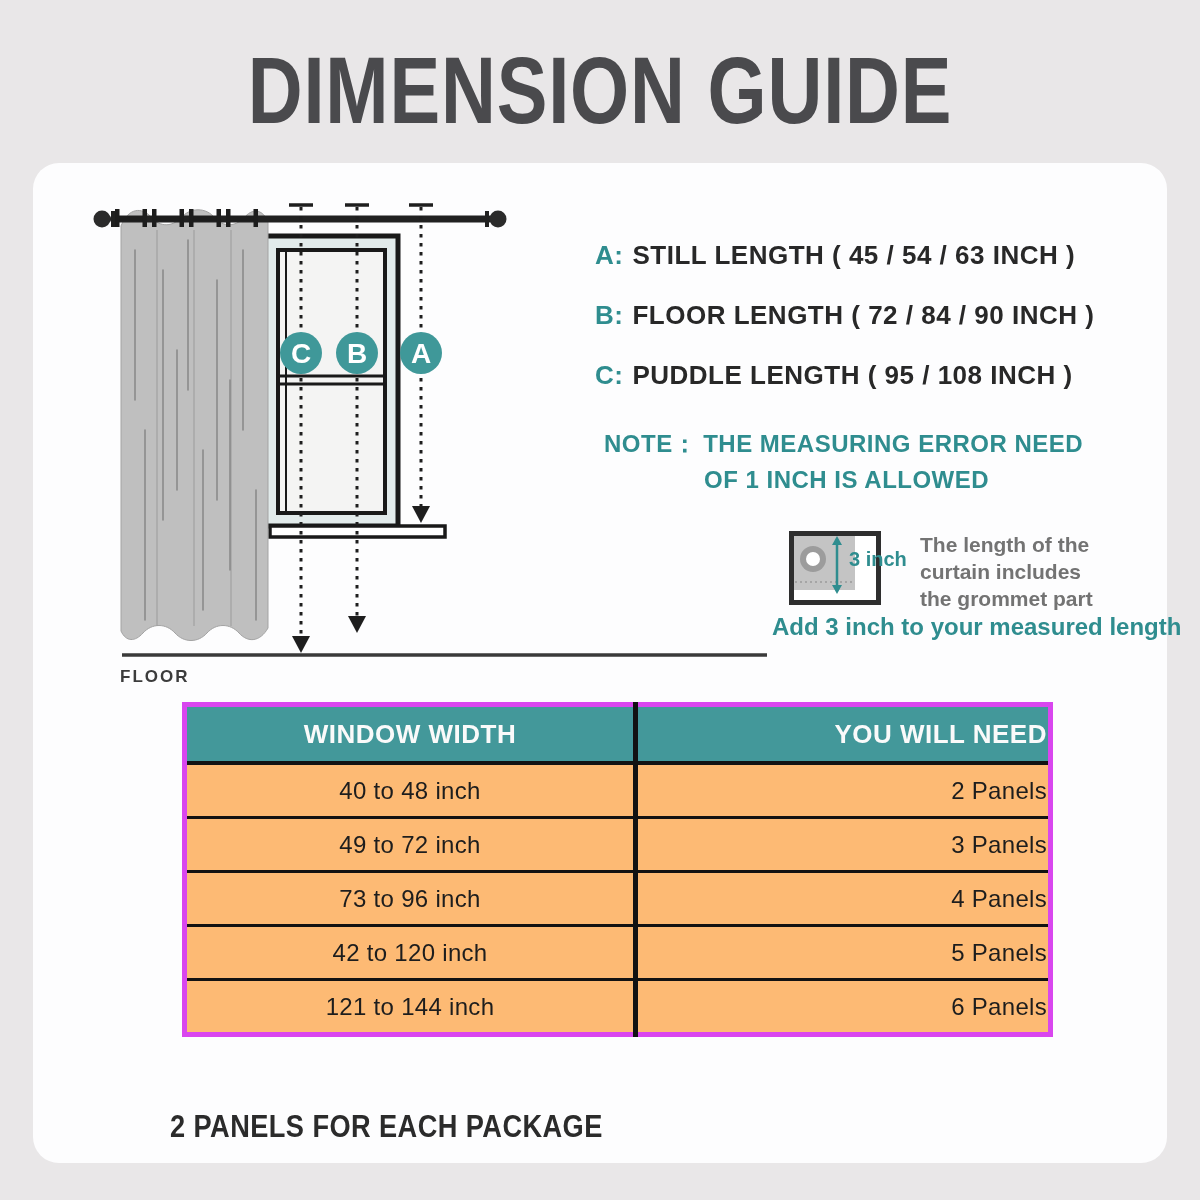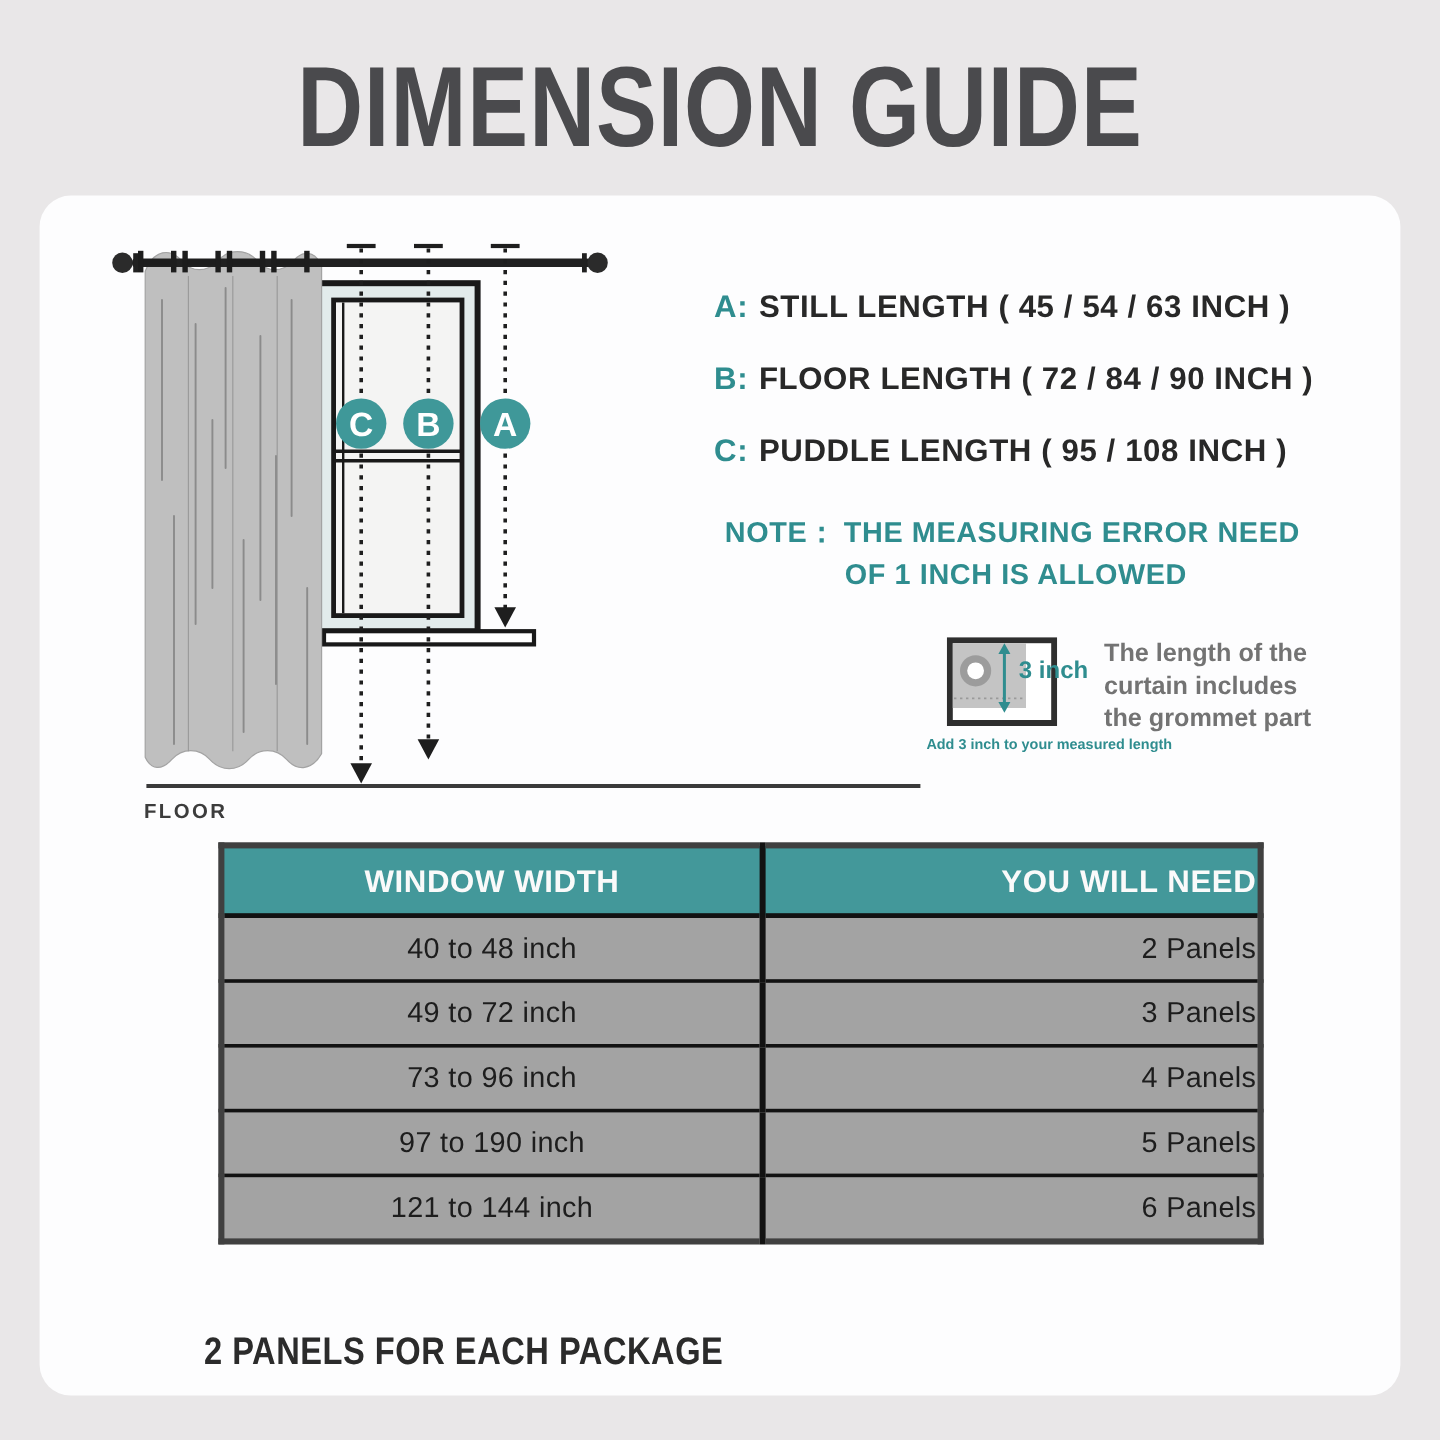--- a/index.html
+++ b/index.html
@@ -19,26 +19,26 @@
   .card{
     left:33px;top:163px;width:1134px;height:1000px;
     background:#fdfdfe;border-radius:26px;
   }
   
   .legend-line{font-size:26px;font-weight:600;color:#282828;letter-spacing:.5px;white-space:nowrap;}
   .legend-line .lbl{color:#2f8d8f;margin-right:9px;}
   .note{font-size:24px;font-weight:600;color:#2f8d8f;letter-spacing:.5px;white-space:nowrap;}
   
   .grommet-caption{font-size:21px;line-height:27px;color:#737373;font-weight:600;}
-  .grommet-tip{font-size:12px;color:#2f8d8f;font-weight:600;white-space:nowrap;text-align:right;}
+  .grommet-tip{font-size:24px;color:#2f8d8f;font-weight:600;white-space:nowrap;text-align:right;}
   .grommet-arrow-label{font-size:20px;color:#2f8d8f;font-weight:600;white-space:nowrap;}
   
   table.panels{
     border-collapse:collapse;width:866px;table-layout:fixed;
-    border:5px solid #404040;background:#a3a3a3;
+    border:5px solid #d946ef;background:#fdba74;
   }
   table.panels th{
     background:#43989a;color:#fafafa;font-size:26px;font-weight:bold;
     height:52px;border:4px solid #121212;letter-spacing:.5px;
   }
   table.panels td{
     font-size:24px;color:#1d1d1d;height:49px;text-align:center;
     border:3px solid #121212;font-weight:500;letter-spacing:.3px;
   }
   table.panels th:first-child,table.panels td:first-child{border-right-width:5px;}
@@ -208,21 +208,21 @@
     </tr>
     <tr>
       <td>49 to 72 inch</td>
       <td>3 Panels</td>
     </tr>
     <tr>
       <td>73 to 96 inch</td>
       <td>4 Panels</td>
     </tr>
     <tr>
-      <td>97 to 190 inch</td>
+      <td>42 to 120 inch</td>
       <td>5 Panels</td>
     </tr>
     <tr>
       <td>121 to 144 inch</td>
       <td>6 Panels</td>
     </tr>
   </tbody>
 </table>
 
 <div class="abs footer" style="left:170px;top:1108px;">2 PANELS FOR EACH PACKAGE</div>

